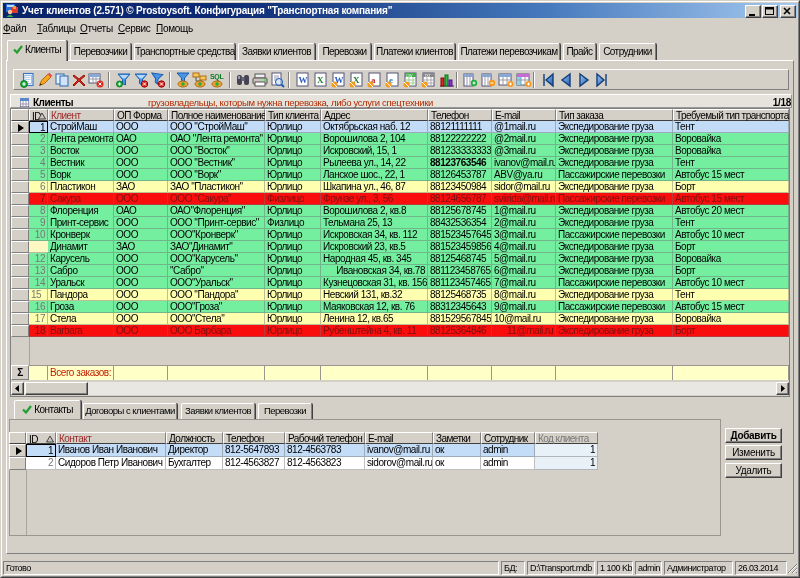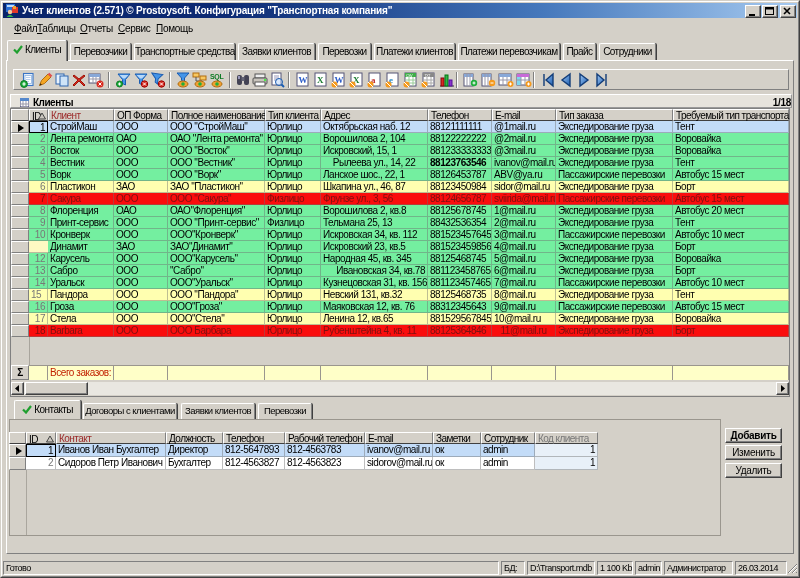--- a/index.html
+++ b/index.html
@@ -60,21 +60,21 @@
       </svg></div>
  <div class="tbtn" style="left:759px"><svg width="14" height="11">
         <rect x="2.5" y="1.5" width="8" height="7" fill="none" stroke="#000"></rect>
         <rect x="2.5" y="1.5" width="8" height="2" fill="#000"></rect>
       </svg></div>
  <div class="tbtn" style="left:777px"><svg width="14" height="11">
         <path d="M3 2 L9 8 M9 2 L3 8" stroke="#000" stroke-width="1.6"></path>
       </svg></div>
 </div>
 <div class="menubar">
- <div class="menuitem" style="left:11px"><u>Ф</u>айл</div>
+ <div class="menuitem" style="left:0"><u>Ф</u>айл</div>
  <div class="menuitem" style="left:34px"><u>Т</u>аблицы</div>
  <div class="menuitem" style="left:77px"><u>О</u>тчеты</div>
  <div class="menuitem" style="left:115px"><u>С</u>ервис</div>
  <div class="menuitem" style="left:153px"><u>П</u>омощь</div>
 </div>
 
 <div class="tab" style="left:7px;top:40px;width:60px;height:21px;z-index:5;line-height:18px;border-bottom:none;"><svg width="10" height="9" style="vertical-align:-1px">
       <path d="M1 4.5 L4 7.5 L9 1" stroke="#1f9f2f" stroke-width="2.2" fill="none"></path>
     </svg> Клиенты</div>
 <div class="tab" style="left:70px;top:43px;width:61px;height:17px;line-height:15px;">Перевозчики</div>
@@ -273,20 +273,21 @@
         <path d="M12 2 V14 M3 2 L10 8 L3 14 Z" fill="url(#ng)" stroke="#123c78" stroke-width="1.4"></path>
       </svg>
 </div>
 <div class="groupbar">
 <svg class="abs" style="left:9px;top:3px" width="9" height="9" viewBox="0 0 9 9">
         <rect width="9" height="9" fill="#fff" stroke="#336"></rect>
         <rect width="9" height="3" fill="#5588cc"></rect>
         <path d="M3 3 v6 M6 3 v6 M0 6 h9" stroke="#99a"></path>
       </svg>
 <div class="gb-label" style="left:22px;">Клиенты</div>
+<div class="gb-info" style="left:137px;">грузовладельцы, которым нужна перевозка, либо услуги спецтехники</div>
 <div class="abs" style="left:752px;top:2px;width:28px;text-align:right;font-size:10px;font-weight:bold;letter-spacing:-0.3px;">1/18</div>
 </div>
 <div class="abs" style="left:3px;top:47px;width:780px;height:289px;border:1px solid #808080;background:#d4d0c8;"></div>
 <div class="hcell" style="left:4px;top:48px;width:18px;height:12px;"></div>
 <div class="hcell" style="left:22px;top:48px;width:19px;height:12px;">
       <span style="position:absolute;left:2px;top:1px">ID</span>
       <svg width="8" height="8" style="position:absolute;right:1px;top:2px">
         <path d="M4 1 L7.5 7 H0.5Z" fill="#cac6be" stroke="#444" stroke-width="1"></path>
       </svg>
     </div>
@@ -338,21 +339,21 @@
 <div class="cell" style="left:485px;top:84px;width:64px;height:12px;text-align:left;background:#74efa0;color:#000;border-right:1px solid rgba(110,110,110,0.45);border-bottom:1px solid rgba(110,110,110,0.45);line-height:12px;">@3mail.ru</div>
 <div class="cell" style="left:549px;top:84px;width:117px;height:12px;text-align:left;background:#74efa0;color:#000;border-right:1px solid rgba(110,110,110,0.45);border-bottom:1px solid rgba(110,110,110,0.45);line-height:12px;">Экспедирование груза</div>
 <div class="cell" style="left:666px;top:84px;width:116px;height:12px;text-align:left;background:#74efa0;color:#000;border-right:1px solid rgba(110,110,110,0.45);border-bottom:1px solid rgba(110,110,110,0.45);line-height:12px;">Воровайка</div>
 <div class="selcell" style="left:4px;top:96px;width:18px;height:12px;">
 </div>
 <div class="cell" style="left:22px;top:96px;width:19px;height:12px;text-align:right;background:#74efa0;color:#000;border-right:1px solid rgba(110,110,110,0.45);border-bottom:1px solid rgba(110,110,110,0.45);color:#777;line-height:12px;">4</div>
 <div class="cell" style="left:41px;top:96px;width:66px;height:12px;text-align:left;background:#74efa0;color:#000;border-right:1px solid rgba(110,110,110,0.45);border-bottom:1px solid rgba(110,110,110,0.45);line-height:12px;">Вестник</div>
 <div class="cell" style="left:107px;top:96px;width:54px;height:12px;text-align:left;background:#74efa0;color:#000;border-right:1px solid rgba(110,110,110,0.45);border-bottom:1px solid rgba(110,110,110,0.45);line-height:12px;">ООО</div>
 <div class="cell" style="left:161px;top:96px;width:97px;height:12px;text-align:left;background:#74efa0;color:#000;border-right:1px solid rgba(110,110,110,0.45);border-bottom:1px solid rgba(110,110,110,0.45);line-height:12px;">ООО "Вестник"</div>
 <div class="cell" style="left:258px;top:96px;width:56px;height:12px;text-align:left;background:#74efa0;color:#000;border-right:1px solid rgba(110,110,110,0.45);border-bottom:1px solid rgba(110,110,110,0.45);line-height:12px;">Юрлицо</div>
-<div class="cell" style="left:314px;top:96px;width:107px;height:12px;text-align:center;background:#74efa0;color:#000;border-right:1px solid rgba(110,110,110,0.45);border-bottom:1px solid rgba(110,110,110,0.45);line-height:12px;">Рылеева ул., 14, 22</div>
+<div class="cell" style="left:314px;top:96px;width:107px;height:12px;text-align:left;background:#74efa0;color:#000;border-right:1px solid rgba(110,110,110,0.45);border-bottom:1px solid rgba(110,110,110,0.45);line-height:12px;">Рылеева ул., 14, 22</div>
 <div class="cell" style="left:421px;top:96px;width:64px;height:12px;text-align:left;background:#74efa0;color:#000;border-right:1px solid rgba(110,110,110,0.45);border-bottom:1px solid rgba(110,110,110,0.45);line-height:12px;font-weight:bold;">88123763546</div>
 <div class="cell" style="left:485px;top:96px;width:64px;height:12px;text-align:left;background:#74efa0;color:#000;border-right:1px solid rgba(110,110,110,0.45);border-bottom:1px solid rgba(110,110,110,0.45);line-height:12px;">ivanov@mail.ru</div>
 <div class="cell" style="left:549px;top:96px;width:117px;height:12px;text-align:left;background:#74efa0;color:#000;border-right:1px solid rgba(110,110,110,0.45);border-bottom:1px solid rgba(110,110,110,0.45);line-height:12px;">Экспедирование груза</div>
 <div class="cell" style="left:666px;top:96px;width:116px;height:12px;text-align:left;background:#74efa0;color:#000;border-right:1px solid rgba(110,110,110,0.45);border-bottom:1px solid rgba(110,110,110,0.45);line-height:12px;">Тент</div>
 <div class="selcell" style="left:4px;top:108px;width:18px;height:12px;">
 </div>
 <div class="cell" style="left:22px;top:108px;width:19px;height:12px;text-align:right;background:#74efa0;color:#000;border-right:1px solid rgba(110,110,110,0.45);border-bottom:1px solid rgba(110,110,110,0.45);color:#777;line-height:12px;">5</div>
 <div class="cell" style="left:41px;top:108px;width:66px;height:12px;text-align:left;background:#74efa0;color:#000;border-right:1px solid rgba(110,110,110,0.45);border-bottom:1px solid rgba(110,110,110,0.45);line-height:12px;">Ворк</div>
 <div class="cell" style="left:107px;top:108px;width:54px;height:12px;text-align:left;background:#74efa0;color:#000;border-right:1px solid rgba(110,110,110,0.45);border-bottom:1px solid rgba(110,110,110,0.45);line-height:12px;">ООО</div>
 <div class="cell" style="left:161px;top:108px;width:97px;height:12px;text-align:left;background:#74efa0;color:#000;border-right:1px solid rgba(110,110,110,0.45);border-bottom:1px solid rgba(110,110,110,0.45);line-height:12px;">ООО "Ворк"</div>
@@ -508,21 +509,21 @@
 <div class="cell" style="left:666px;top:252px;width:116px;height:12px;text-align:left;background:#ffffb0;color:#000;border-right:1px solid rgba(110,110,110,0.45);border-bottom:1px solid rgba(110,110,110,0.45);line-height:12px;">Воровайка</div>
 <div class="selcell" style="left:4px;top:264px;width:18px;height:12px;">
 </div>
 <div class="cell" style="left:22px;top:264px;width:19px;height:12px;text-align:right;background:#fa0d0d;color:#7e1010;border-right:1px solid rgba(110,110,110,0.45);border-bottom:1px solid rgba(110,110,110,0.45);line-height:12px;">18</div>
 <div class="cell" style="left:41px;top:264px;width:66px;height:12px;text-align:left;background:#fa0d0d;color:#7e1010;border-right:1px solid rgba(110,110,110,0.45);border-bottom:1px solid rgba(110,110,110,0.45);line-height:12px;">Barbara</div>
 <div class="cell" style="left:107px;top:264px;width:54px;height:12px;text-align:left;background:#fa0d0d;color:#7e1010;border-right:1px solid rgba(110,110,110,0.45);border-bottom:1px solid rgba(110,110,110,0.45);line-height:12px;">ООО</div>
 <div class="cell" style="left:161px;top:264px;width:97px;height:12px;text-align:left;background:#fa0d0d;color:#7e1010;border-right:1px solid rgba(110,110,110,0.45);border-bottom:1px solid rgba(110,110,110,0.45);line-height:12px;">ООО Барбара</div>
 <div class="cell" style="left:258px;top:264px;width:56px;height:12px;text-align:left;background:#fa0d0d;color:#7e1010;border-right:1px solid rgba(110,110,110,0.45);border-bottom:1px solid rgba(110,110,110,0.45);line-height:12px;">Юрлицо</div>
 <div class="cell" style="left:314px;top:264px;width:107px;height:12px;text-align:left;background:#fa0d0d;color:#7e1010;border-right:1px solid rgba(110,110,110,0.45);border-bottom:1px solid rgba(110,110,110,0.45);line-height:12px;">Рубенштейна 4, кв. 11</div>
 <div class="cell" style="left:421px;top:264px;width:64px;height:12px;text-align:left;background:#fa0d0d;color:#7e1010;border-right:1px solid rgba(110,110,110,0.45);border-bottom:1px solid rgba(110,110,110,0.45);line-height:12px;">88125364846</div>
-<div class="cell" style="left:485px;top:264px;width:64px;height:12px;text-align:center;background:#fa0d0d;color:#7e1010;border-right:1px solid rgba(110,110,110,0.45);border-bottom:1px solid rgba(110,110,110,0.45);line-height:12px;">11@mail.ru</div>
+<div class="cell" style="left:485px;top:264px;width:64px;height:12px;text-align:right;background:#fa0d0d;color:#7e1010;border-right:1px solid rgba(110,110,110,0.45);border-bottom:1px solid rgba(110,110,110,0.45);line-height:12px;">11@mail.ru</div>
 <div class="cell" style="left:549px;top:264px;width:117px;height:12px;text-align:left;background:#fa0d0d;color:#7e1010;border-right:1px solid rgba(110,110,110,0.45);border-bottom:1px solid rgba(110,110,110,0.45);line-height:12px;">Экспедирование груза</div>
 <div class="cell" style="left:666px;top:264px;width:116px;height:12px;text-align:left;background:#fa0d0d;color:#7e1010;border-right:1px solid rgba(110,110,110,0.45);border-bottom:1px solid rgba(110,110,110,0.45);line-height:12px;">Борт</div>
 <div class="abs" style="left:22px;top:276px;width:1px;height:28px;background:#a8a49c;"></div>
 <div class="selcell" style="left:4px;top:304px;width:18px;height:15px;font-weight:bold;text-align:center;line-height:14px;">Σ</div>
 <div class="cell" style="left:22px;top:304px;width:19px;height:15px;background:#ffffc8;border-right:1px solid #9a968e;border-top:1px solid #9a968e;line-height:14px;"></div>
 <div class="cell" style="left:41px;top:304px;width:66px;height:15px;background:#ffffc8;border-right:1px solid #9a968e;border-top:1px solid #9a968e;line-height:14px;"><span style="color:#c22000;">Всего заказов:</span></div>
 <div class="cell" style="left:107px;top:304px;width:54px;height:15px;background:#ffffc8;border-right:1px solid #9a968e;border-top:1px solid #9a968e;line-height:14px;"></div>
 <div class="cell" style="left:161px;top:304px;width:97px;height:15px;background:#ffffc8;border-right:1px solid #9a968e;border-top:1px solid #9a968e;line-height:14px;"></div>
 <div class="cell" style="left:258px;top:304px;width:56px;height:15px;background:#ffffc8;border-right:1px solid #9a968e;border-top:1px solid #9a968e;line-height:14px;"></div>
 <div class="cell" style="left:314px;top:304px;width:107px;height:15px;background:#ffffc8;border-right:1px solid #9a968e;border-top:1px solid #9a968e;line-height:14px;"></div>
@@ -559,21 +560,21 @@
 <div class="hcell" style="left:358px;top:371px;width:68px;height:12px;">E-mail</div>
 <div class="hcell" style="left:426px;top:371px;width:48px;height:12px;">Заметки</div>
 <div class="hcell" style="left:474px;top:371px;width:54px;height:12px;">Сотрудник</div>
 <div class="hcell" style="left:528px;top:371px;width:63px;height:12px;color:#777;">Код клиента</div>
 <div class="selcell" style="left:2px;top:383px;width:17px;height:13px;">
 <svg width="8" height="8" style="position:absolute;left:5px;top:2px">
         <path d="M1 0 L7 4 L1 8Z" fill="#000"></path>
       </svg>
 </div>
 <div class="cell" style="left:19px;top:383px;width:30px;height:13px;text-align:right;background:#c3dcf8;border-right:1px solid rgba(110,110,110,0.45);border-bottom:1px solid rgba(110,110,110,0.45);border:1px solid #000;line-height:12px;">1</div>
-<div class="cell" style="left:49px;top:383px;width:110px;height:13px;text-align:left;background:#c3dcf8;border-right:1px solid rgba(110,110,110,0.45);border-bottom:1px solid rgba(110,110,110,0.45);line-height:12px;">Иванов Иван Бухгалтер</div>
+<div class="cell" style="left:49px;top:383px;width:110px;height:13px;text-align:left;background:#c3dcf8;border-right:1px solid rgba(110,110,110,0.45);border-bottom:1px solid rgba(110,110,110,0.45);line-height:12px;">Иванов Иван Иванович</div>
 <div class="cell" style="left:159px;top:383px;width:57px;height:13px;text-align:left;background:#c3dcf8;border-right:1px solid rgba(110,110,110,0.45);border-bottom:1px solid rgba(110,110,110,0.45);line-height:12px;">Директор</div>
 <div class="cell" style="left:216px;top:383px;width:62px;height:13px;text-align:left;background:#c3dcf8;border-right:1px solid rgba(110,110,110,0.45);border-bottom:1px solid rgba(110,110,110,0.45);line-height:12px;">812-5647893</div>
 <div class="cell" style="left:278px;top:383px;width:80px;height:13px;text-align:left;background:#c3dcf8;border-right:1px solid rgba(110,110,110,0.45);border-bottom:1px solid rgba(110,110,110,0.45);line-height:12px;">812-4563783</div>
 <div class="cell" style="left:358px;top:383px;width:68px;height:13px;text-align:left;background:#c3dcf8;border-right:1px solid rgba(110,110,110,0.45);border-bottom:1px solid rgba(110,110,110,0.45);line-height:12px;">ivanov@mail.ru</div>
 <div class="cell" style="left:426px;top:383px;width:48px;height:13px;text-align:left;background:#c3dcf8;border-right:1px solid rgba(110,110,110,0.45);border-bottom:1px solid rgba(110,110,110,0.45);line-height:12px;">ок</div>
 <div class="cell" style="left:474px;top:383px;width:54px;height:13px;text-align:left;background:#c3dcf8;border-right:1px solid rgba(110,110,110,0.45);border-bottom:1px solid rgba(110,110,110,0.45);line-height:12px;">admin</div>
 <div class="cell" style="left:528px;top:383px;width:63px;height:13px;text-align:right;background:#e8f0f8;border-right:1px solid rgba(110,110,110,0.45);border-bottom:1px solid rgba(110,110,110,0.45);line-height:12px;">1</div>
 <div class="selcell" style="left:2px;top:396px;width:17px;height:13px;">
 </div>
 <div class="cell" style="left:19px;top:396px;width:30px;height:13px;text-align:right;background:#fff;border-right:1px solid rgba(110,110,110,0.45);border-bottom:1px solid rgba(110,110,110,0.45);color:#777;line-height:12px;">2</div>

